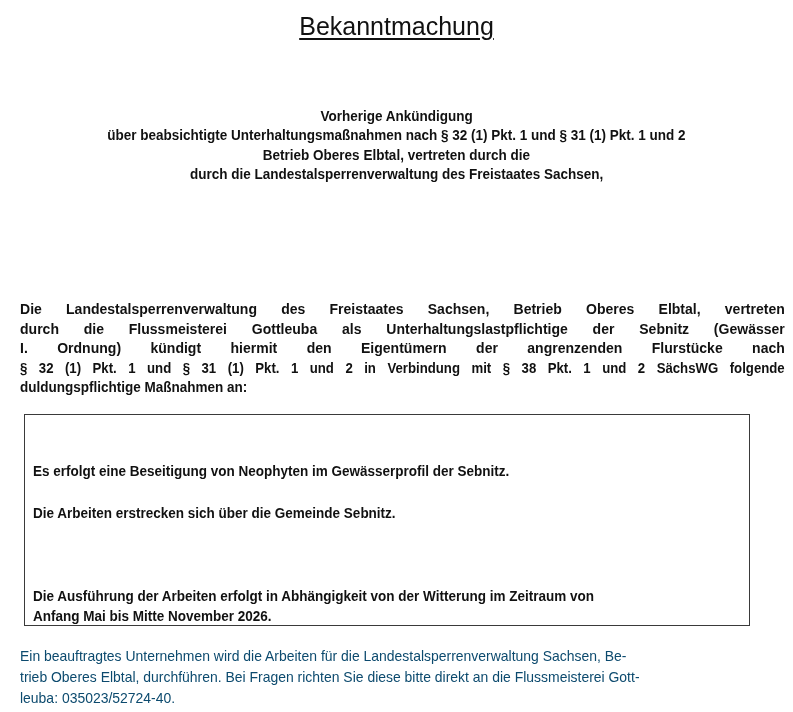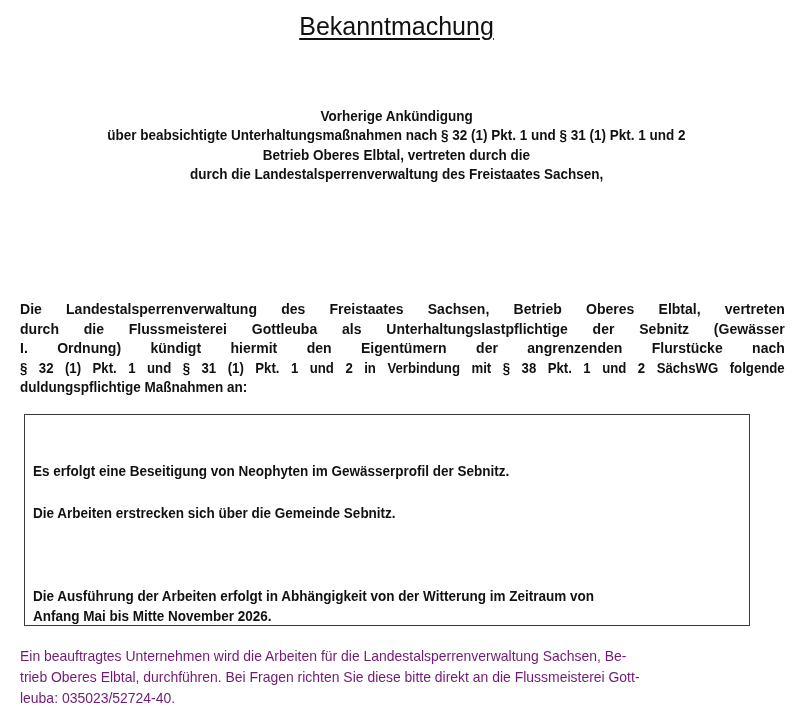--- a/index.html
+++ b/index.html
@@ -84,21 +84,21 @@
       line-height: 19.5px;
       white-space: nowrap;
     }
     .footer {
       position: absolute;
       top: 645px;
       left: 20px;
       width: 770px;
       font-size: 15px;
       line-height: 21px;
-      color: #701a75;
+      color: #0c4a6e;
     }
     .footer .line {
       display: block;
       white-space: nowrap;
     }
   </style>
 </head>
 <body>
 
 <div class="title">

